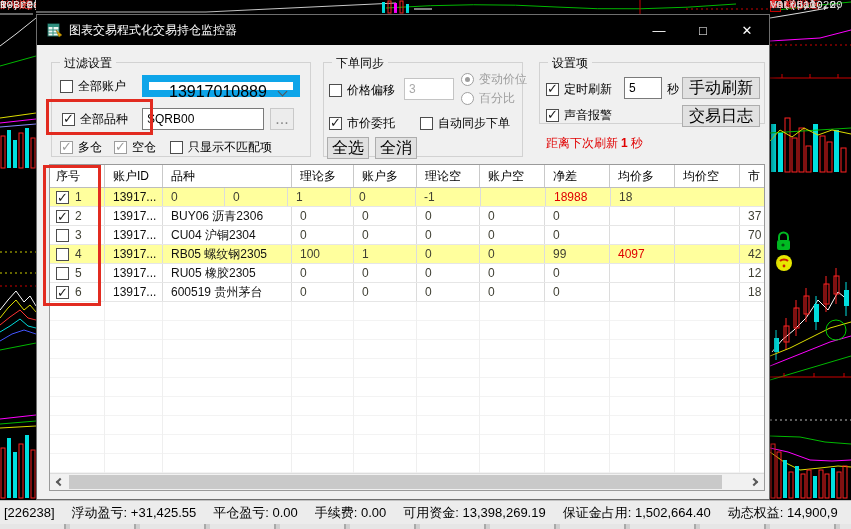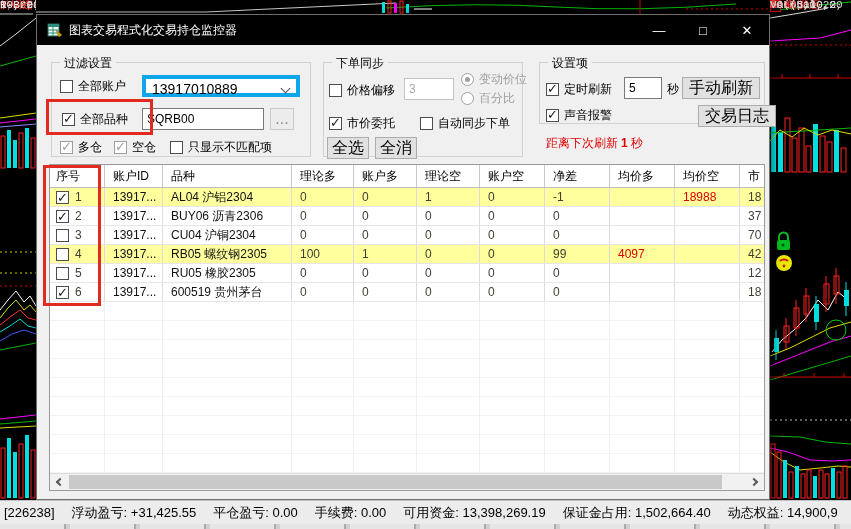--- a/index.html
+++ b/index.html
@@ -33,21 +33,21 @@
   .cb { width:13px; height:13px; min-width:13px; border:1px solid #4d4d4d; background:#fff; position:relative; display:inline-block; }
   .cb.on::after { content:"✓"; position:absolute; left:0px; top:-3px; font-size:13px; font-weight:bold; color:#1a1a1a; }
   .cb.dis { border-color:#9d9d9d; }
   .cb.dis.on::after { color:#9d9d9d; }
   .rb { width:13px; height:13px; min-width:13px; border:1px solid #a0a0a0; border-radius:50%; background:#fff; position:relative; display:inline-block; }
   .rb.on::after { content:""; position:absolute; left:3px; top:3px; width:5px; height:5px; border-radius:50%; background:#9d9d9d; }
   .gray { color:#9d9d9d; }
 
   .tbox { position:absolute; background:#fff; border:1px solid #7a7a7a; font-size:12px; color:#000; padding:0 4px; line-height:20px; overflow:hidden; white-space:nowrap; }
   .tbox.dis { border-color:#c4c4c4; color:#a8a8a8; }
-  .combo { position:absolute; background:#fff; border:4px solid #0ea5e9; font-size:14px; color:#000; padding:0 6px; line-height:20px; }
+  .combo { position:absolute; background:#fff; border:7px solid #0ea5e9; font-size:16px; color:#000; padding:0 20px; line-height:20px; }
   .combo .chev { position:absolute; right:7px; top:6px; width:7px; height:7px; border-right:1px solid #555; border-bottom:1px solid #555; transform:rotate(45deg); }
   .btn { position:absolute; background:#e1e1e1; border:1px solid #adadad; font-size:16px; color:#000; display:flex; align-items:center; justify-content:center; cursor:default; }
   .btn.small { color:#8a8a8a; background:#ececec; border-color:#c9c9c9; }
   .countdown { position:absolute; font-size:12px; color:#e00000; white-space:nowrap; }
   .countdown b { font-weight:bold; margin:0 3px; }
 
   
   .tablewrap { position:absolute; left:12px; top:149px; width:716px; height:327px;
     background:#fff; border:1px solid #9a9a9a; display:flex; flex-direction:column; overflow:hidden; }
   .thead { display:flex; height:23px; border-bottom:1px solid #bdbdbd; background:#fff; flex:0 0 auto; }
@@ -327,21 +327,21 @@
         <span class="cb on"></span>
         <span>定时刷新</span>
       </div>
       <div class="tbox" style="left:84px;top:14px;width:38px;height:22px">5</div>
       <span class="ctl" style="left:127px;top:18px">秒</span>
       <div class="btn" style="left:142px;top:14px;width:78px;height:22px">手动刷新</div>
       <div class="ctl" style="left:6px;top:44px">
         <span class="cb on"></span>
         <span>声音报警</span>
       </div>
-      <div class="btn" style="left:158px;top:42px;width:78px;height:22px">交易日志</div>
+      <div class="btn" style="left:142px;top:42px;width:78px;height:22px">交易日志</div>
     </div>
 
     <div class="countdown" style="left:509px;top:120px">
       <span>距离下次刷新</span><b>1</b><span>秒</span>
     </div>
 
     <div class="tablewrap">
       <div class="thead">
         <div class="hcell c0">序号</div>
         <div class="hcell c1">账户ID</div>
@@ -355,21 +355,20 @@
         <div class="hcell c9">均价空</div>
         <div class="hcell c10">市</div>
       </div>
 
       <div class="trow hl">
         <div class="cell c0">
             <span class="cb on"></span>
             <span class="seq">1</span>
           </div>
         <div class="cell c1 dark">13917...</div>
-        <div class="cell c2 dark">AL04 沪铝2304</div>
         <div class="cell c3">0</div>
         <div class="cell c4">0</div>
         <div class="cell c5">1</div>
         <div class="cell c6">0</div>
         <div class="cell c7">-1</div>
         <div class="cell c8"></div>
         <div class="cell c9 red">18988</div>
         <div class="cell c10">18</div>
       </div>
       <div class="trow">

